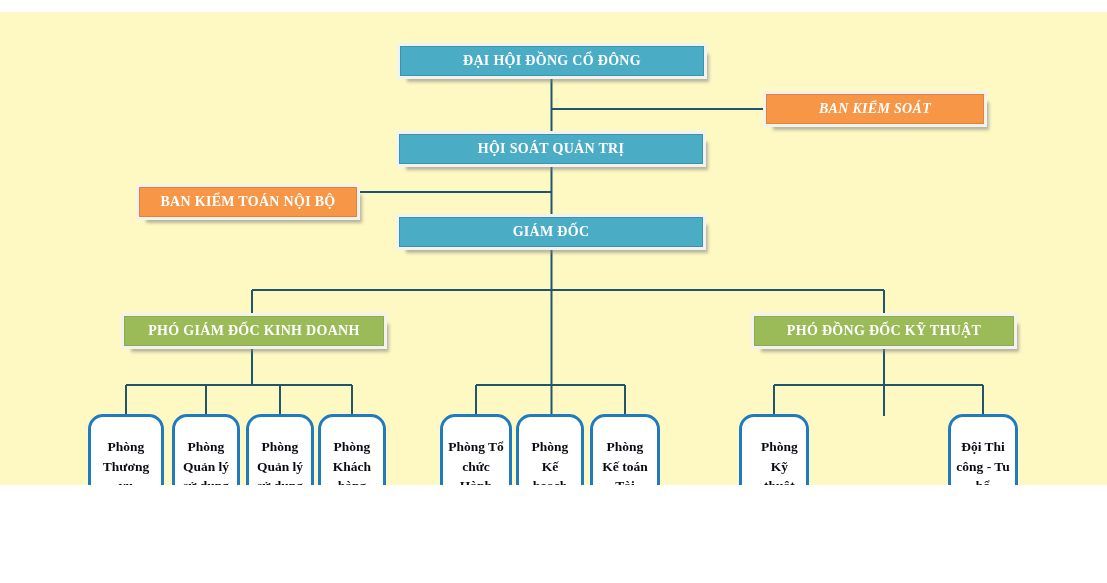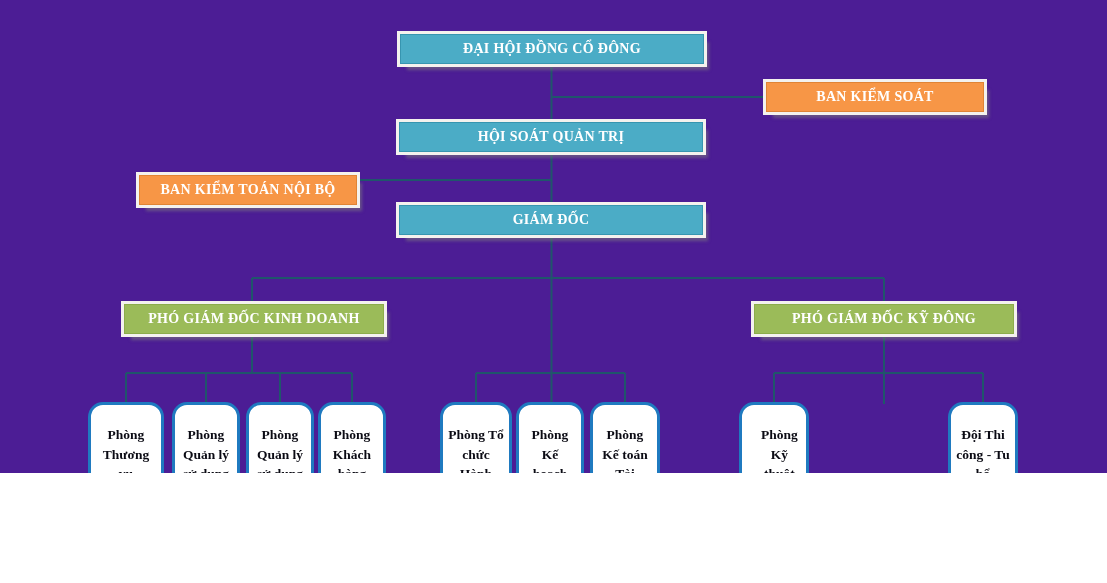--- a/index.html
+++ b/index.html
@@ -1,18 +1,19 @@
 <!DOCTYPE html>
 <html><head>
 <meta charset="utf-8">
 <style>
   html,body{margin:0;padding:0;background:#fff;}
   #canvas{
-    position:relative;width:1107px;height:473px;background:#4c1d95;overflow:hidden;
+    position:relative;width:1107px;height:473px;background:#fef9c3;overflow:hidden;
     font-family:"Liberation Serif","DejaVu Serif",serif;
+    margin-top:12px;
   }
   #connectors{position:absolute;left:0;top:0;width:1107px;height:583px;}
   .node{
     position:absolute;display:flex;align-items:center;justify-content:center;
     text-align:center;color:#ffffff;font-weight:bold;font-size:14px;letter-spacing:.3px;
     box-sizing:border-box;
     box-shadow:0 0 0 3px #f4f2ee, 6px 7px 3px -1px rgba(125,125,125,.55);
   }
   .node.teal{background:#4BACC6;border:1px solid #3795b0;}
   .node.orange{background:#F79646;border:1px solid #e08435;}
@@ -64,31 +65,31 @@
       <path d="M884 334 L884 373"></path>
       <path d="M774 373 L983 373"></path>
       <path d="M774 373 L774 404"></path>
       <path d="M884 373 L884 404"></path>
       <path d="M983 373 L983 404"></path>
     </g>
   </svg>
 
   <div class="node teal" style="left:400px;top:34px;width:304px;height:30px;">ĐẠI HỘI ĐỒNG CỔ ĐÔNG</div>
 
-  <div class="node orange" style="left:766px;top:82px;width:218px;height:30px;">BAN KIỂM SOÁT</div>
+  <div class="node orange" style="left:766px;top:82px;width:218px;height:30px;font-style:italic;">BAN KIỂM SOÁT</div>
 
   <div class="node teal" style="left:399px;top:122px;width:304px;height:30px;">HỘI SOÁT QUẢN TRỊ</div>
 
   <div class="node orange" style="left:139px;top:175px;width:218px;height:30px;">BAN KIỂM TOÁN NỘI BỘ</div>
 
   <div class="node teal" style="left:399px;top:205px;width:304px;height:30px;">GIÁM ĐỐC</div>
 
   <div class="node green" style="left:124px;top:304px;width:260px;height:30px;">PHÓ GIÁM ĐỐC KINH DOANH</div>
 
-  <div class="node green" style="left:754px;top:304px;width:260px;height:30px;">PHÓ GIÁM ĐỐC KỸ ĐÔNG</div>
+  <div class="node green" style="left:754px;top:304px;width:260px;height:30px;">PHÓ ĐỒNG ĐỐC KỸ THUẬT</div>
 
   <div class="dept" style="left:88px;width:76px;">Phòng Thương vụ</div>
 
   <div class="dept" style="left:172px;width:68px;">Phòng Quản lý sử dụng nước 1</div>
 
   <div class="dept" style="left:246px;width:68px;">Phòng Quản lý sử dụng nước 2</div>
 
   <div class="dept" style="left:318px;width:68px;">Phòng Khách hàng</div>
 
   <div class="dept" style="left:440px;width:72px;">Phòng Tổ chức Hành chính</div>

